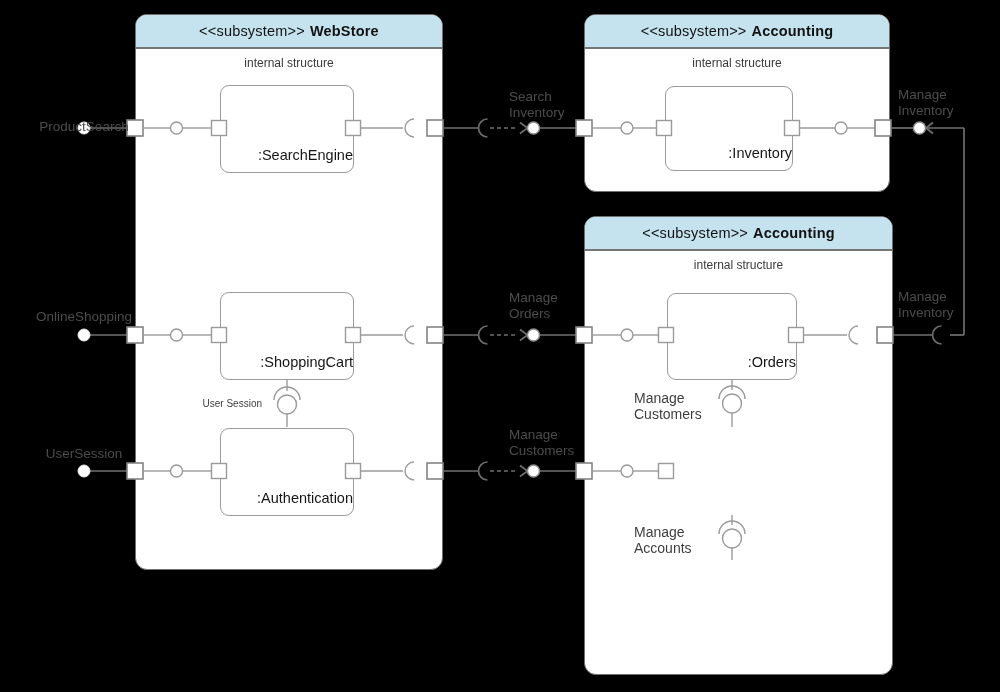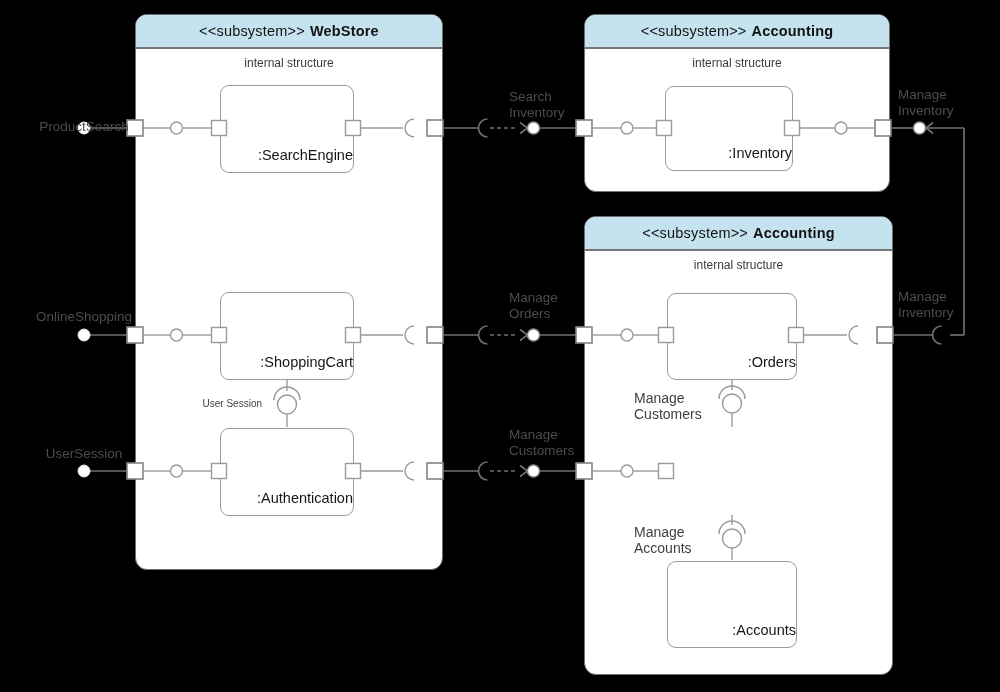--- a/index.html
+++ b/index.html
@@ -90,23 +90,20 @@
 
   <div class="subsystem" style="left:584px; top:216px; width:309px; height:459px;">
     <div class="subsystem-header">
       <span class="stereo">&lt;&lt;subsystem&gt;&gt;</span>
       <span class="ssname">Accounting</span>
     </div>
     <div class="internal-label">internal structure</div>
     <div class="component" style="left:82px; top:76px; width:130px; height:87px;">
       <span class="cname">:Orders</span>
     </div>
-    <div class="component" style="left:82px; top:344px; width:130px; height:87px;">
-      <span class="cname">:Accounts</span>
-    </div>
   </div>
 
   <svg class="wires" width="1000" height="692" viewBox="0 0 1000 692">
 
     <g>
       <line x1="90" y1="128" x2="127" y2="128" class="lx"></line>
       <circle cx="84" cy="128" r="6" class="ballx"></circle>
       <rect x="127" y="120" width="16" height="16" class="port"></rect>
       <line x1="143" y1="128" x2="170.5" y2="128" class="li"></line>
       <circle cx="176.5" cy="128" r="6" class="circ"></circle>

